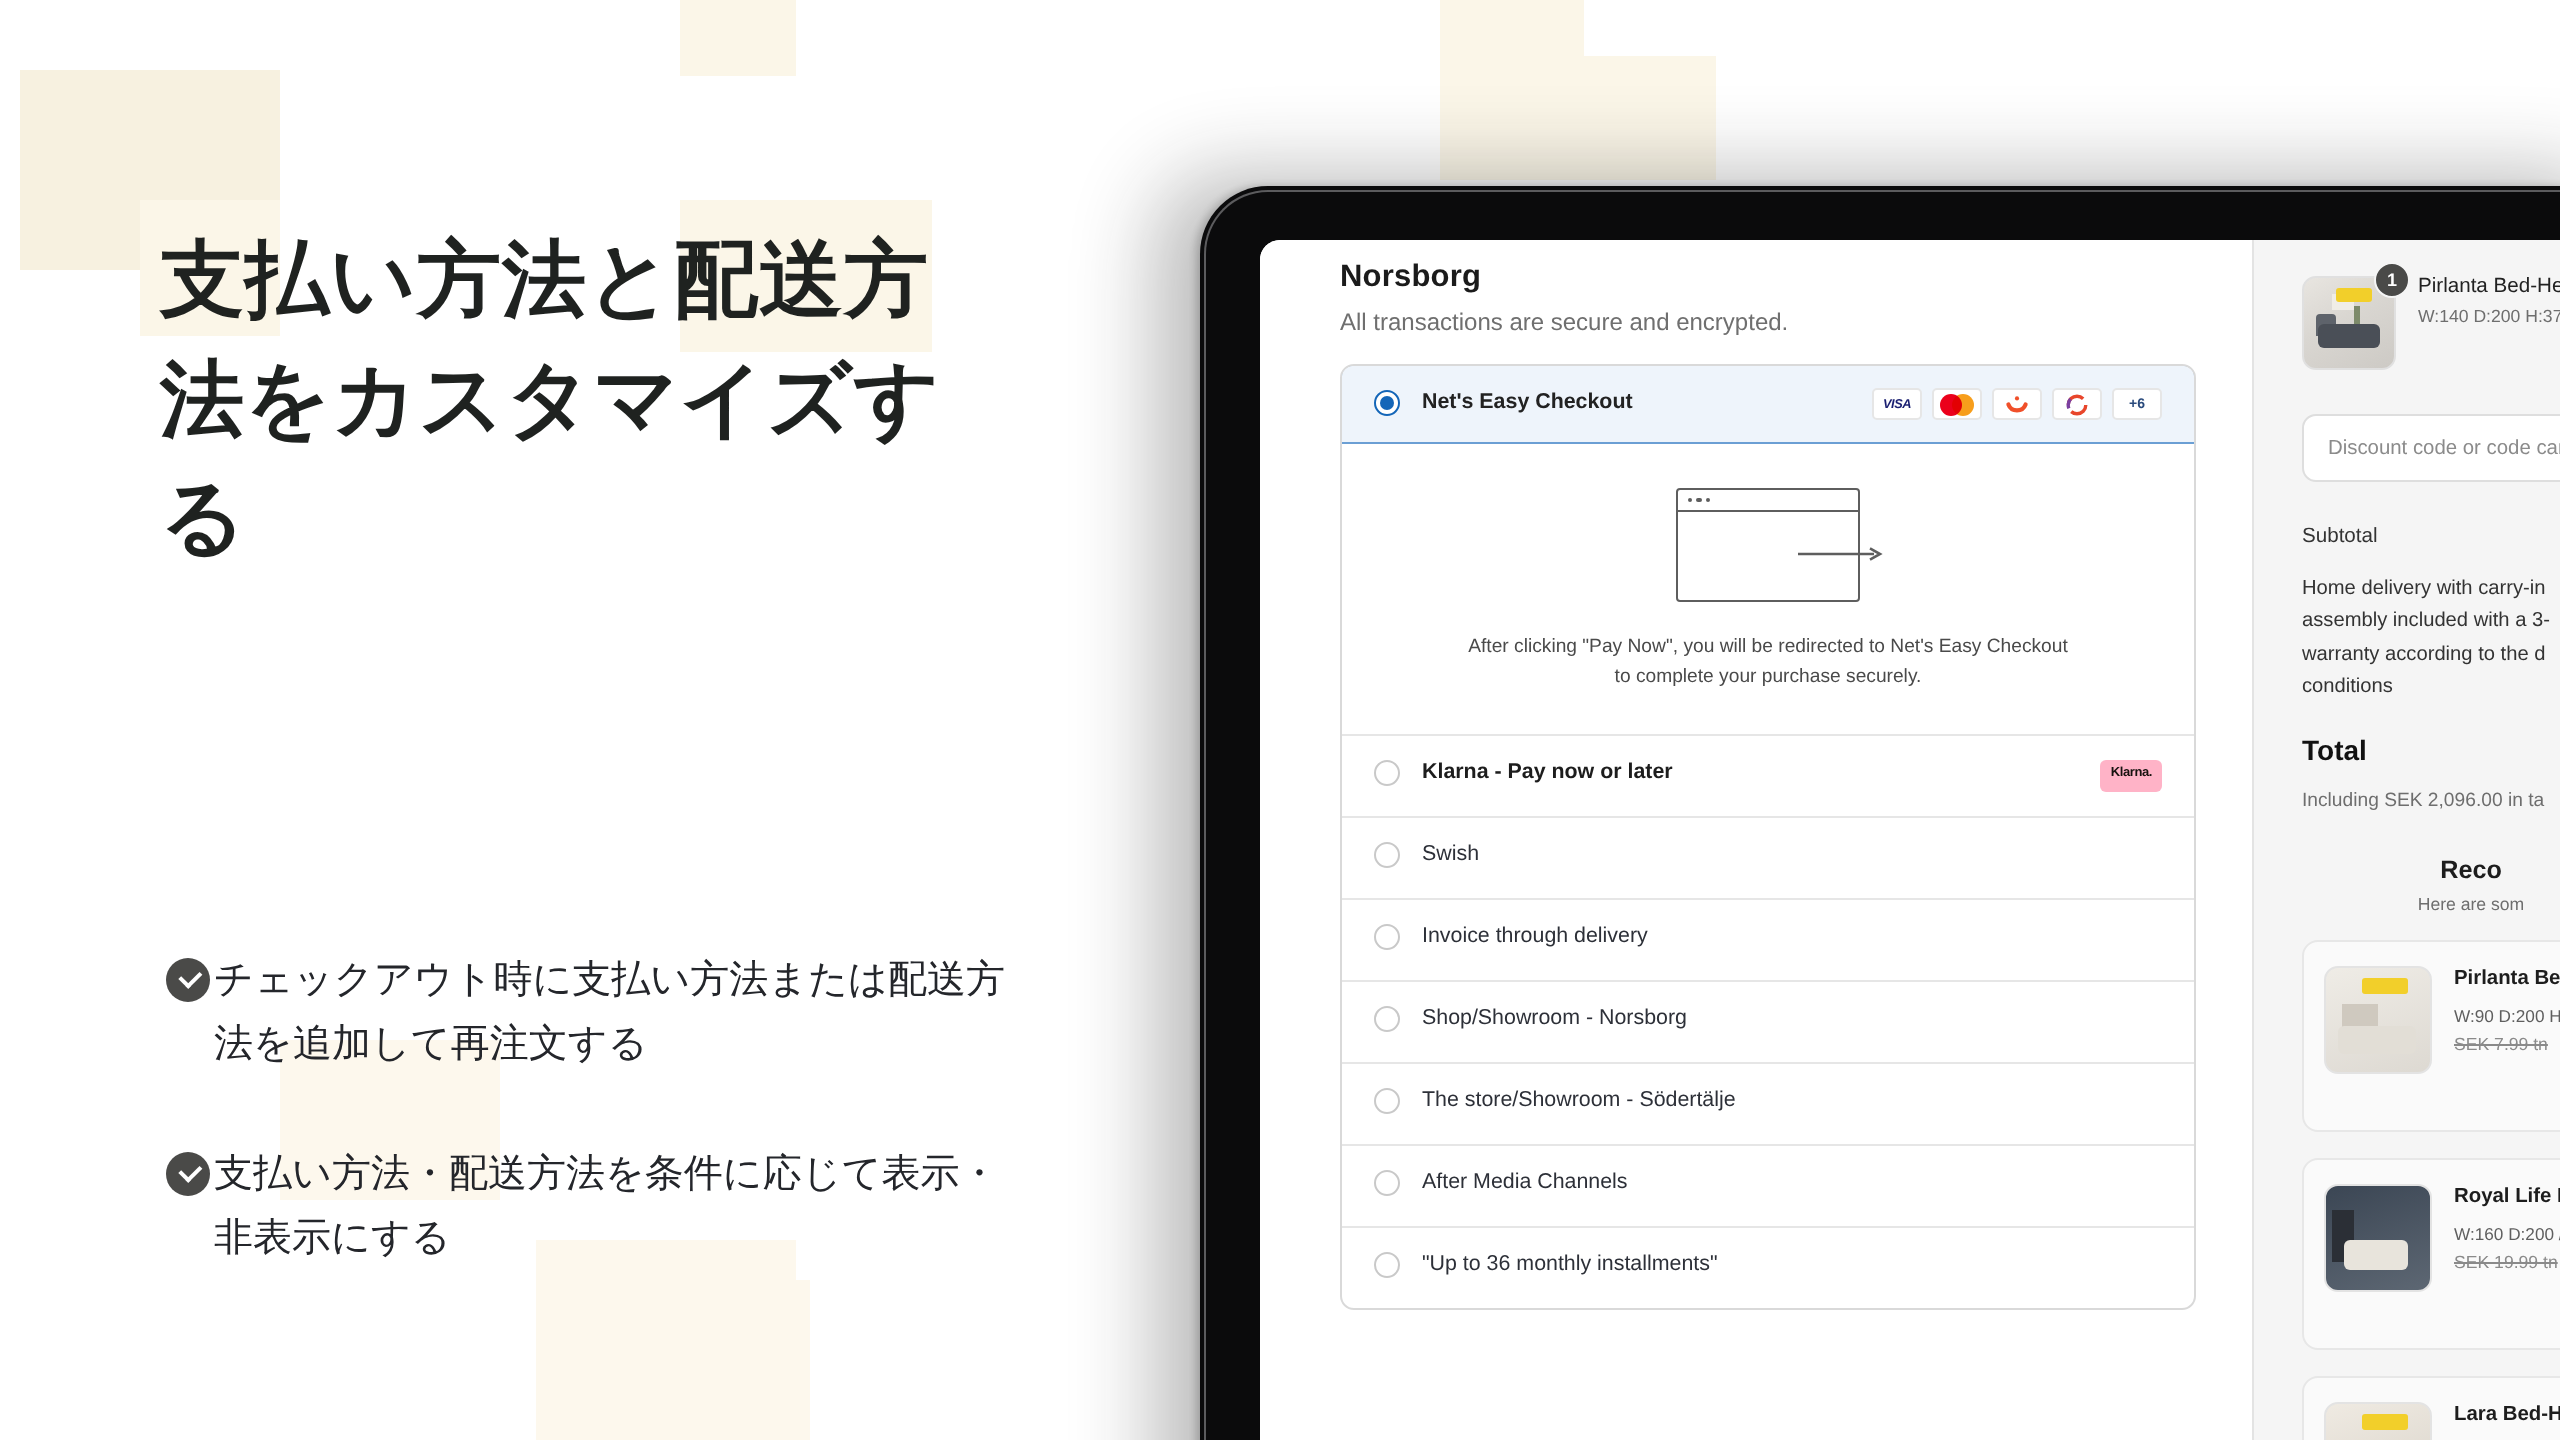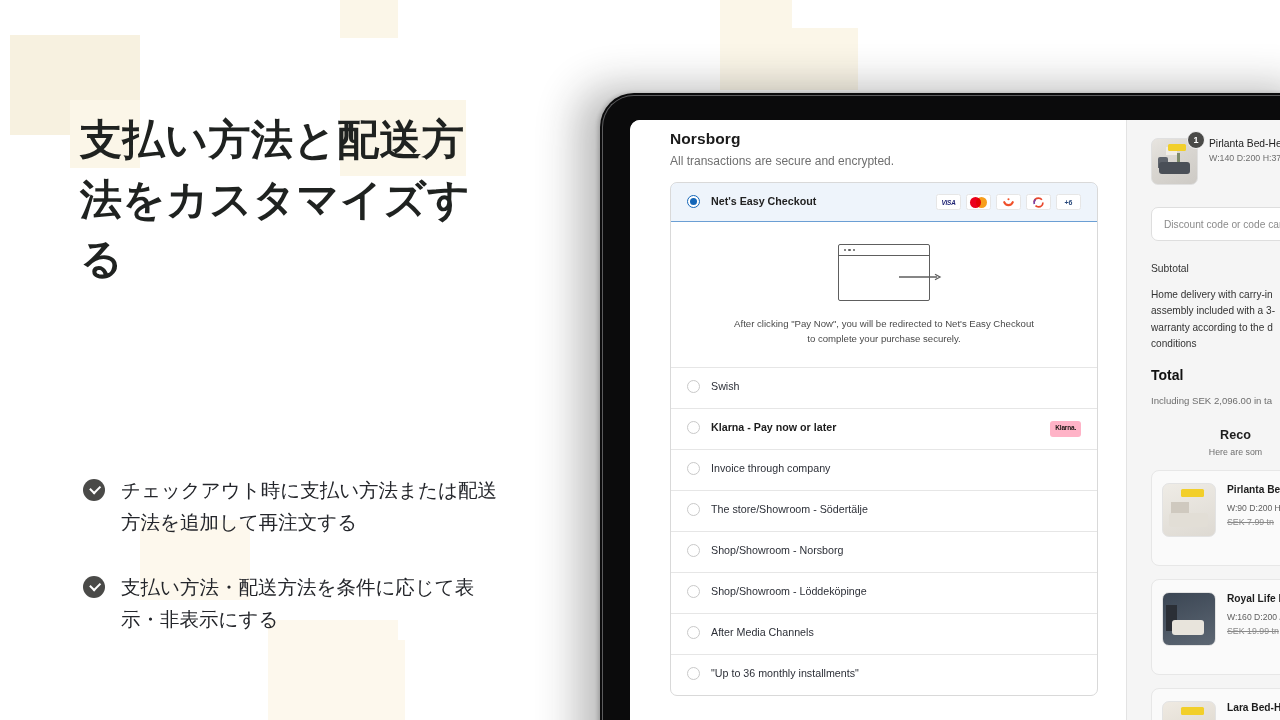--- a/index.html
+++ b/index.html
@@ -22,21 +22,21 @@
   }
   .headline {
     position:absolute; left:80px; top:110px; width:420px;
     font-size:42px; line-height:1.42; font-weight:700;
     color:#1f2220; letter-spacing:.5px;
   }
   .bullets {
     position:absolute; left:83px; top:475px; width:430px;
   }
   .bullet {
-    display:flex; align-items:flex-start; gap:16px; margin-bottom:34px;
+    display:flex; align-items:flex-start; gap:2px; margin-bottom:34px;
   }
   .check {
     flex:0 0 auto; width:22px; height:22px; border-radius:50%;
     background:#4a4a48; margin-top:4px; position:relative;
   }
   .check::after {
     content:""; position:absolute; left:6.5px; top:6px;
     width:8px; height:4.5px; border-left:2px solid #fff; border-bottom:2px solid #fff;
     transform:rotate(-45deg);
   }
@@ -275,50 +275,46 @@
                   <span></span>
                 </div>
               <svg class="arrow" viewBox="0 0 46 8">
                 <line x1="0" y1="4" x2="38" y2="4" stroke="#5e5e5e" stroke-width="1.3"></line>
                 <path d="M36 1.2 L41 4 L36 6.8" fill="none" stroke="#5e5e5e" stroke-width="1.3"></path>
               </svg>
             </div>
             <div class="redirect-text">After clicking "Pay Now", you will be redirected to Net's Easy Checkout to complete your purchase securely.</div>
           </div>
 
-          <div class="pay-row">
-            <span class="radio"></span>
-            <span class="pay-label">Swish</span>
-          </div>
-
           <div class="pay-row bold">
             <span class="radio"></span>
             <span class="pay-label">Klarna - Pay now or later</span>
             <span class="klarna-badge">Klarna.</span>
           </div>
 
           <div class="pay-row">
             <span class="radio"></span>
-            <span class="pay-label">Invoice through company</span>
+            <span class="pay-label">Swish</span>
+          </div>
+
+          <div class="pay-row">
+            <span class="radio"></span>
+            <span class="pay-label">Invoice through delivery</span>
+          </div>
+
+          <div class="pay-row">
+            <span class="radio"></span>
+            <span class="pay-label">Shop/Showroom - Norsborg</span>
           </div>
 
           <div class="pay-row">
             <span class="radio"></span>
             <span class="pay-label">The store/Showroom - Södertälje</span>
           </div>
 
-          <div class="pay-row">
-            <span class="radio"></span>
-            <span class="pay-label">Shop/Showroom - Norsborg</span>
-          </div>
-
-          <div class="pay-row">
-            <span class="radio"></span>
-            <span class="pay-label">Shop/Showroom - Löddeköpinge</span>
-          </div>
 
           <div class="pay-row">
             <span class="radio"></span>
             <span class="pay-label">After Media Channels</span>
           </div>
 
           <div class="pay-row">
             <span class="radio"></span>
             <span class="pay-label">"Up to 36 monthly installments"</span>
           </div>

